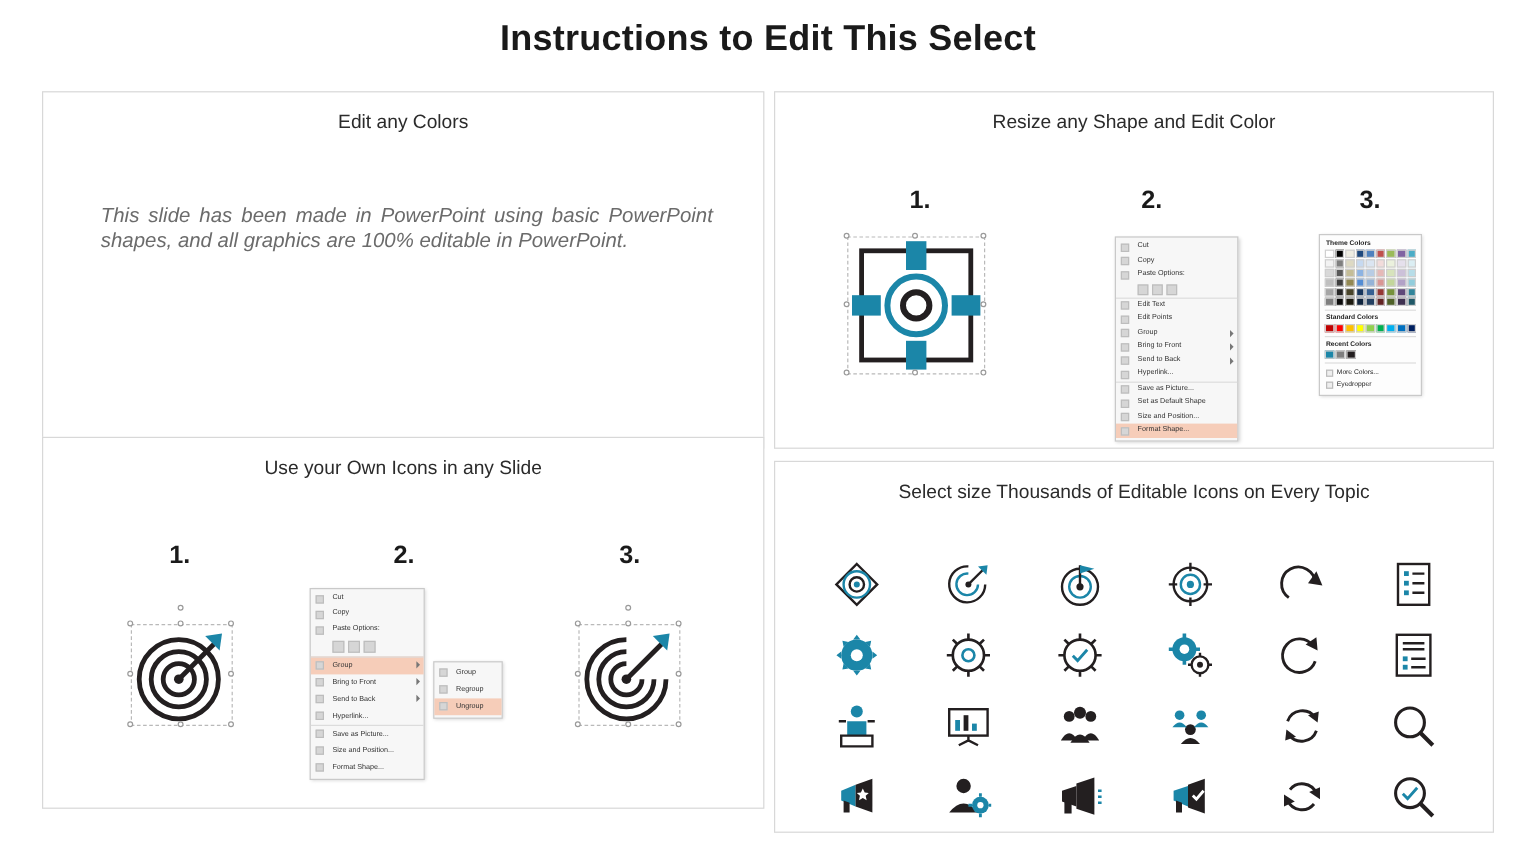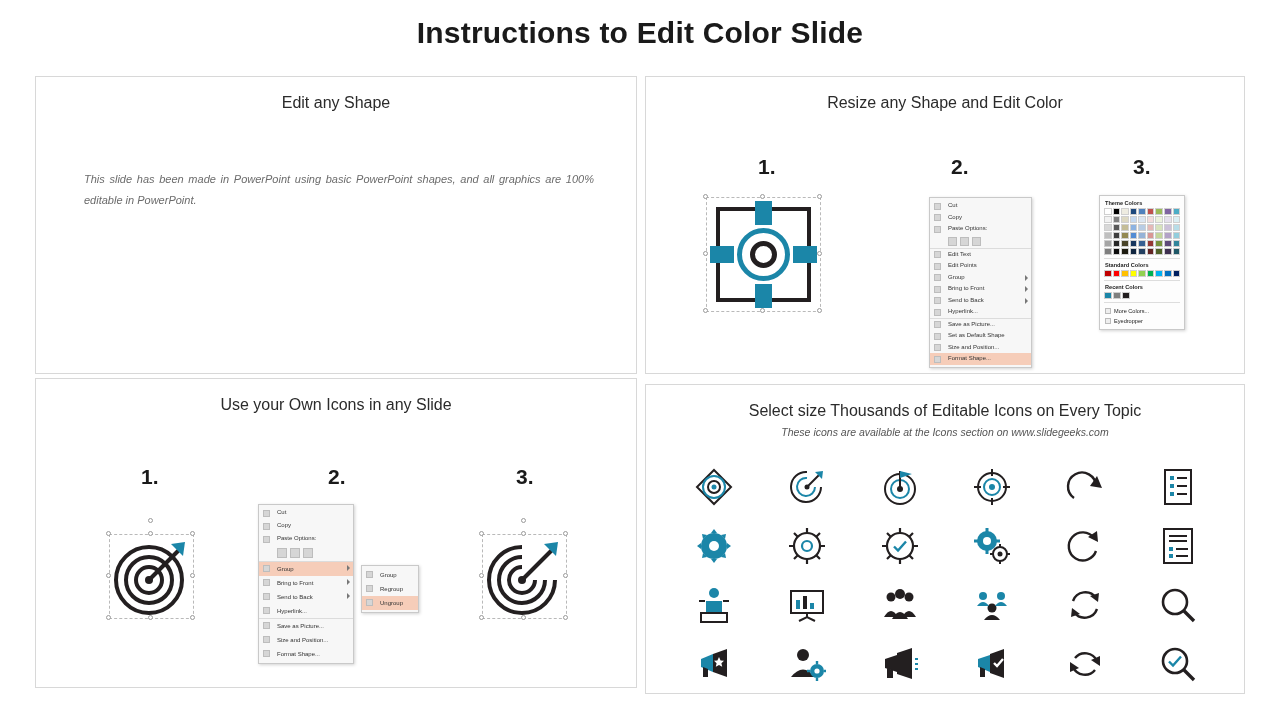--- a/index.html
+++ b/index.html
@@ -32,41 +32,41 @@
     letter-spacing: .2px;
   }
   .panel {
     position: absolute;
     border: 1px solid #d8d8d8;
     box-sizing: border-box;
     background: #fff;
   }
   .panel-tl { left: 35px;  top: 76px;  width: 602px; height: 298px; }
   .panel-tr { left: 645px; top: 76px;  width: 600px; height: 298px; }
-  .panel-bl { left: 35px;  top: 378px; width: 602px; height: 310px; }
+  .panel-bl { left: 35px;  top: 364px; width: 602px; height: 310px; }
   .panel-br { left: 645px; top: 384px; width: 600px; height: 310px; }
 
   .panel-title {
     text-align: center;
     font-size: 16px;
     color: #2b2b2b;
     margin-top: 17px;
   }
   .panel-sub {
     text-align: center;
     font-size: 10.5px;
     font-style: italic;
     color: #555;
     margin-top: 6px;
   }
   .para {
     position: absolute;
     left: 48px;
     width: 510px;
-    font-size: 11px;
+    font-size: 17px;
     font-style: italic;
     color: #6b6b6b;
     line-height: 21px;
     text-align: justify;
   }
   .para-1 { top: 92px; }
   .para-2 { top: 166px; }
 
   .stepnum {
     position: absolute;
@@ -169,24 +169,24 @@
     align-items: center;
     justify-items: center;
   }
   .icon-cell svg { display: block; }
 </style>
 </head>
 <body>
 
 <div class="slide">
 
-  <div class="slide-title">Instructions to Edit Color Slide</div>
+  <div class="slide-title">Instructions to Edit This Select</div>
 
   <div class="panel panel-tl">
-    <div class="panel-title">Edit any Shape</div>
+    <div class="panel-title">Edit any Colors</div>
     <div class="para para-1">This slide has been made in PowerPoint using basic PowerPoint shapes, and all graphics are 100% editable in PowerPoint.</div>
   </div>
 
   <div class="panel panel-tr">
     <div class="panel-title">Resize any Shape and Edit Color</div>
 
     <div class="stepnum" style="left:112px; top:78px;">1.</div>
     <div class="stepnum" style="left:305px; top:78px;">2.</div>
     <div class="stepnum" style="left:487px; top:78px;">3.</div>
 
@@ -395,21 +395,20 @@
         <path d="M53 46 A13 13 0 1 1 40 33" fill="none" stroke="#231f20" stroke-width="4"></path>
         <circle cx="40" cy="46" r="4" fill="#231f20"></circle>
         <path d="M40 46 L70 16" stroke="#231f20" stroke-width="4" fill="none"></path>
         <path d="M62 10 L76 8 L74 22 Z" fill="#1b86a8"></path>
       </svg>
     </div>
   </div>
 
   <div class="panel panel-br">
     <div class="panel-title">Select size Thousands of Editable Icons on Every Topic</div>
-    <div class="panel-sub">These icons are available at the Icons section on www.slidegeeks.com</div>
 
     <div class="icon-grid">
 
       <div class="icon-cell">
         <svg width="38" height="38" viewBox="0 0 38 38">
           <path d="M19 2 L36 19 L19 36 L2 19 Z" fill="none" stroke="#231f20" stroke-width="2"></path>
           <circle cx="19" cy="19" r="11" fill="none" stroke="#1b86a8" stroke-width="2"></circle>
           <circle cx="19" cy="19" r="6" fill="none" stroke="#231f20" stroke-width="2"></circle>
           <circle cx="19" cy="19" r="2.5" fill="#1b86a8"></circle>
         </svg>

